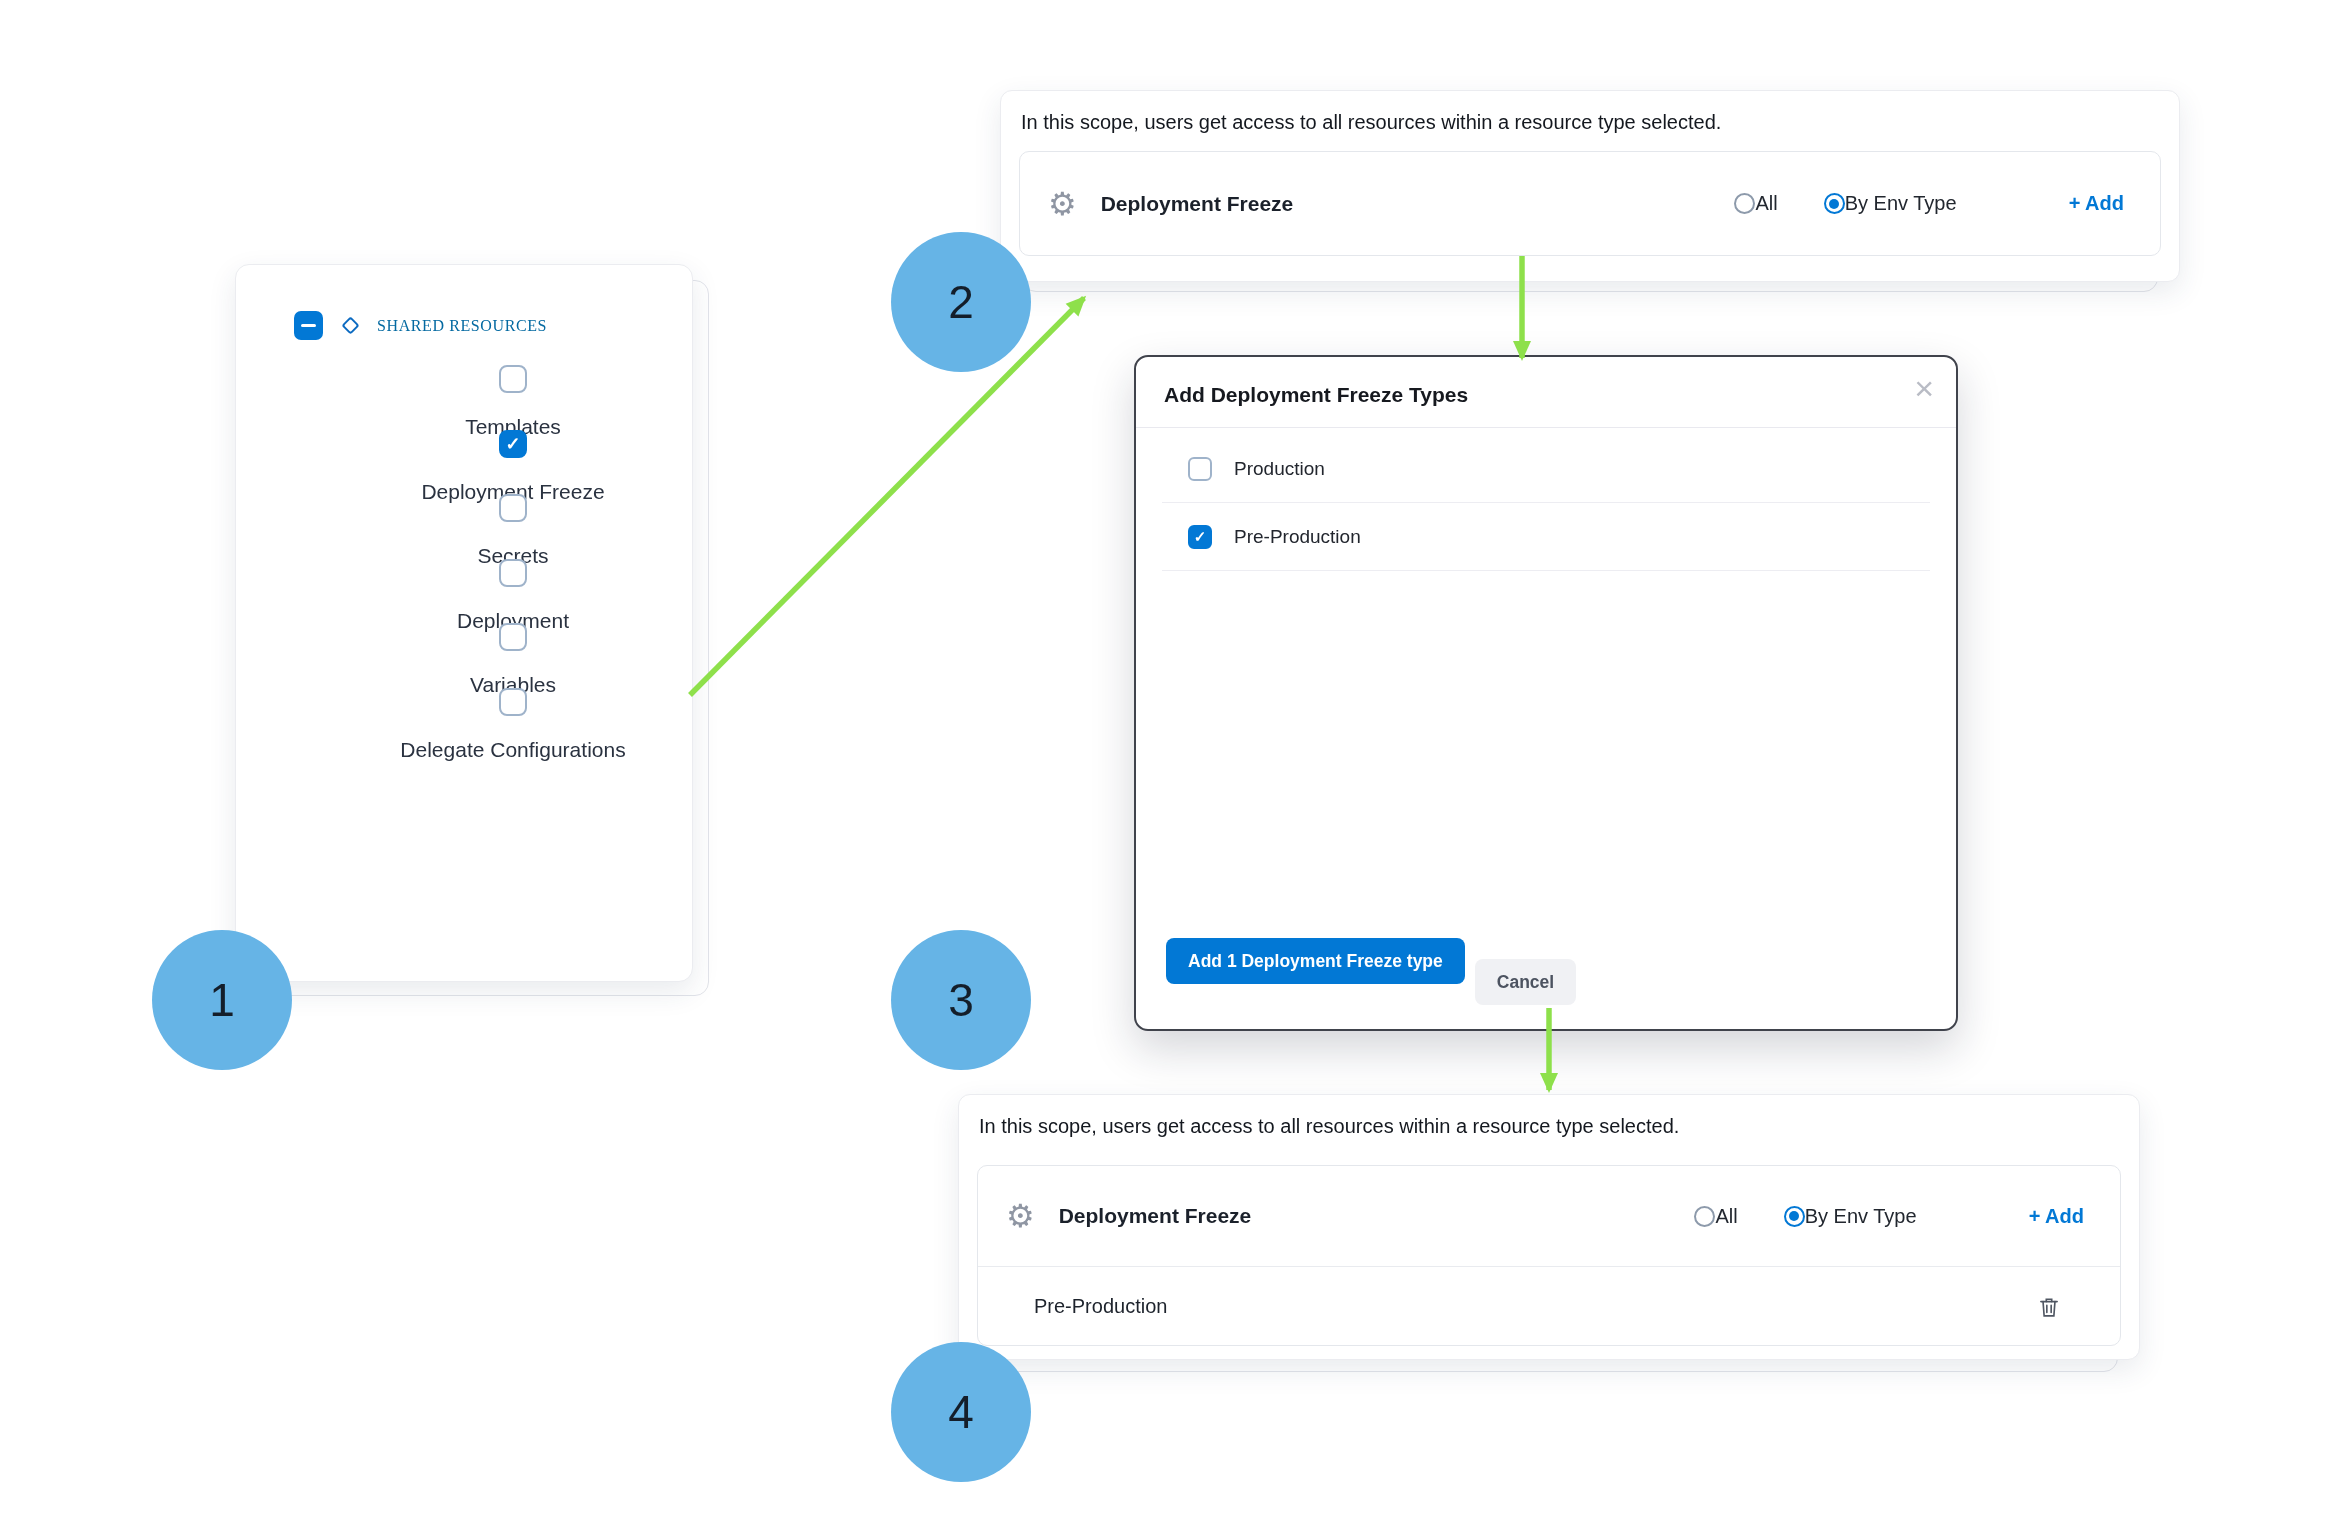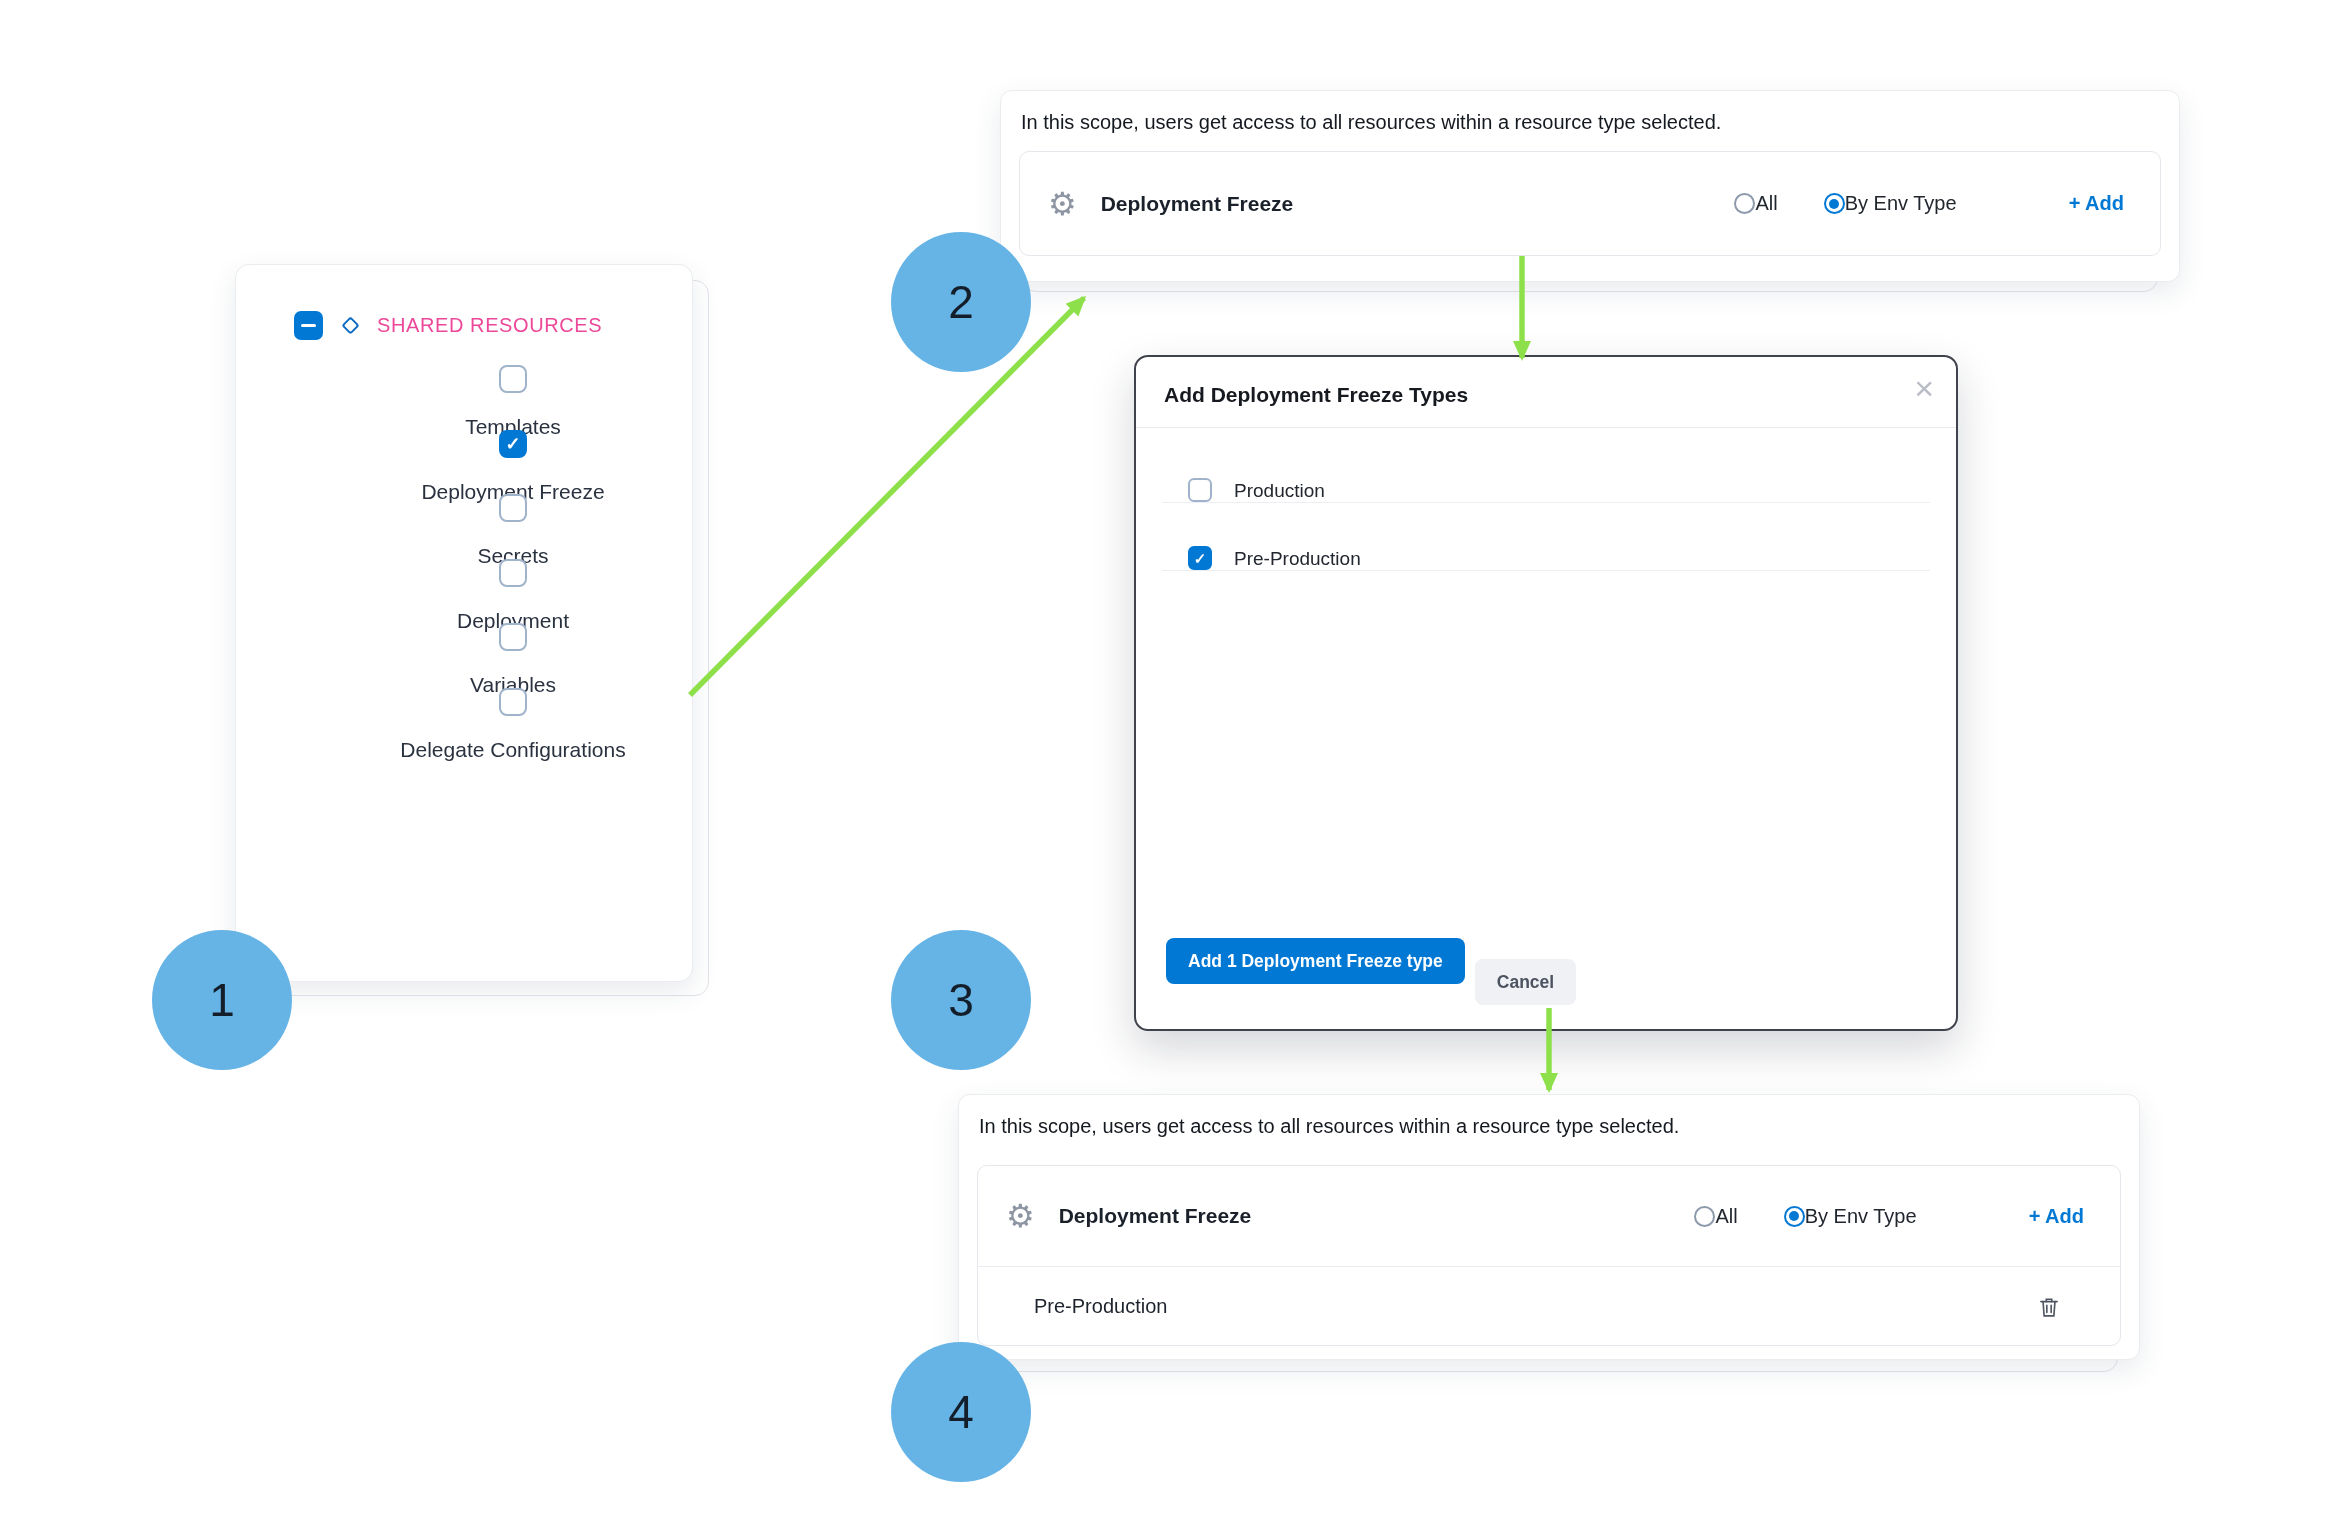--- a/index.html
+++ b/index.html
@@ -13,21 +13,21 @@
 
   
   .p1 { left:235px; top:264px; width:458px; height:718px; }
   .p1-stack { left:251px; top:280px; width:458px; height:716px; }
   .p1-header { position:absolute; top:46px; left:58px; display:flex; align-items:center; gap:15px; }
   .minus-btn { width:29px; height:29px; border-radius:7px; background:#0278d5; border:none;
                display:flex; align-items:center; justify-content:center; cursor:pointer; flex:none; }
   .minus-btn::after { content:""; width:15px; height:3px; background:#fff; border-radius:2px; }
   .diamond-wrap { width:24px; height:24px; display:flex; align-items:center; justify-content:center; flex:none; }
   .diamond { width:13px; height:13px; border:2.4px solid #0b6ac1; border-radius:3px; transform:rotate(45deg); }
-  .p1-title { font-size:20px; letter-spacing:.6px; color:#ec4899; font-weight:500; white-space:nowrap; }
+  .p1-title { font-size:16px; letter-spacing:.6px; color:#0369a1; font-weight:500; white-space:nowrap;font-family:Liberation Serif, serif; }
   .p1-list { position:absolute; top:100px; left:112px; right:14px; }
   .p1-row { height:64.6px; display:flex; align-items:center; gap:22px; cursor:pointer;flex-direction:column; }
   .p1-label { font-size:21px; color:#2a3240; white-space:nowrap; }
 
   .cb { width:28px; height:28px; border:2px solid #9fb3ca; border-radius:8px; background:#fff;
         flex:none; display:flex; align-items:center; justify-content:center; cursor:pointer; }
   .cb.checked { background:#0278d5; border-color:#0278d5; }
   .cb .mark { color:#fff; font-size:18px; font-weight:bold; line-height:1; }
 
   
@@ -53,21 +53,21 @@
   .sel-label { font-size:20px; color:#1d232c; }
   .trash { margin-left:auto; cursor:pointer; display:flex; align-items:center; }
 
   
   .modal { position:absolute; left:1134px; top:355px; width:824px; height:676px; background:#fff;
            border:2px solid #40434c; border-radius:14px; z-index:2; box-shadow:0 18px 44px rgba(20,30,50,.18); }
   .modal-title { position:absolute; top:26px; left:28px; font-size:21px; font-weight:bold; color:#16191f; }
   .modal-close { position:absolute; top:14px; right:22px; font-size:34px; color:#b9bcc5; cursor:pointer; line-height:1; }
   .modal-divider { position:absolute; top:70px; left:0; right:0; height:1px; background:#e9e9ef; }
   .modal-list { position:absolute; top:78px; left:26px; right:26px; }
-  .modal-row { height:68px; display:flex; align-items:flex-end; gap:22px; padding-left:26px;
+  .modal-row { height:68px; display:flex; align-items:center; gap:22px; padding-left:26px;
                border-bottom:1px solid #ededf2; cursor:pointer; }
   .modal-row .cb { width:24px; height:24px; border-radius:6px; }
   .modal-row .cb .mark { font-size:15px; }
   .modal-label { font-size:19px; color:#22262e; white-space:nowrap; }
   .modal-actions { position:absolute; left:30px; bottom:24px; display:flex; gap:10px; }
   .btn { height:46px; border:none; border-radius:8px; font-family:inherit; font-size:17.5px; font-weight:bold;
          padding:0 22px; cursor:pointer; white-space:nowrap; }
   .btn-primary { background:#0278d5; color:#fff; }
   .btn-cancel { background:#f0f1f4; color:#4c5360;margin-top:21px; }
 

